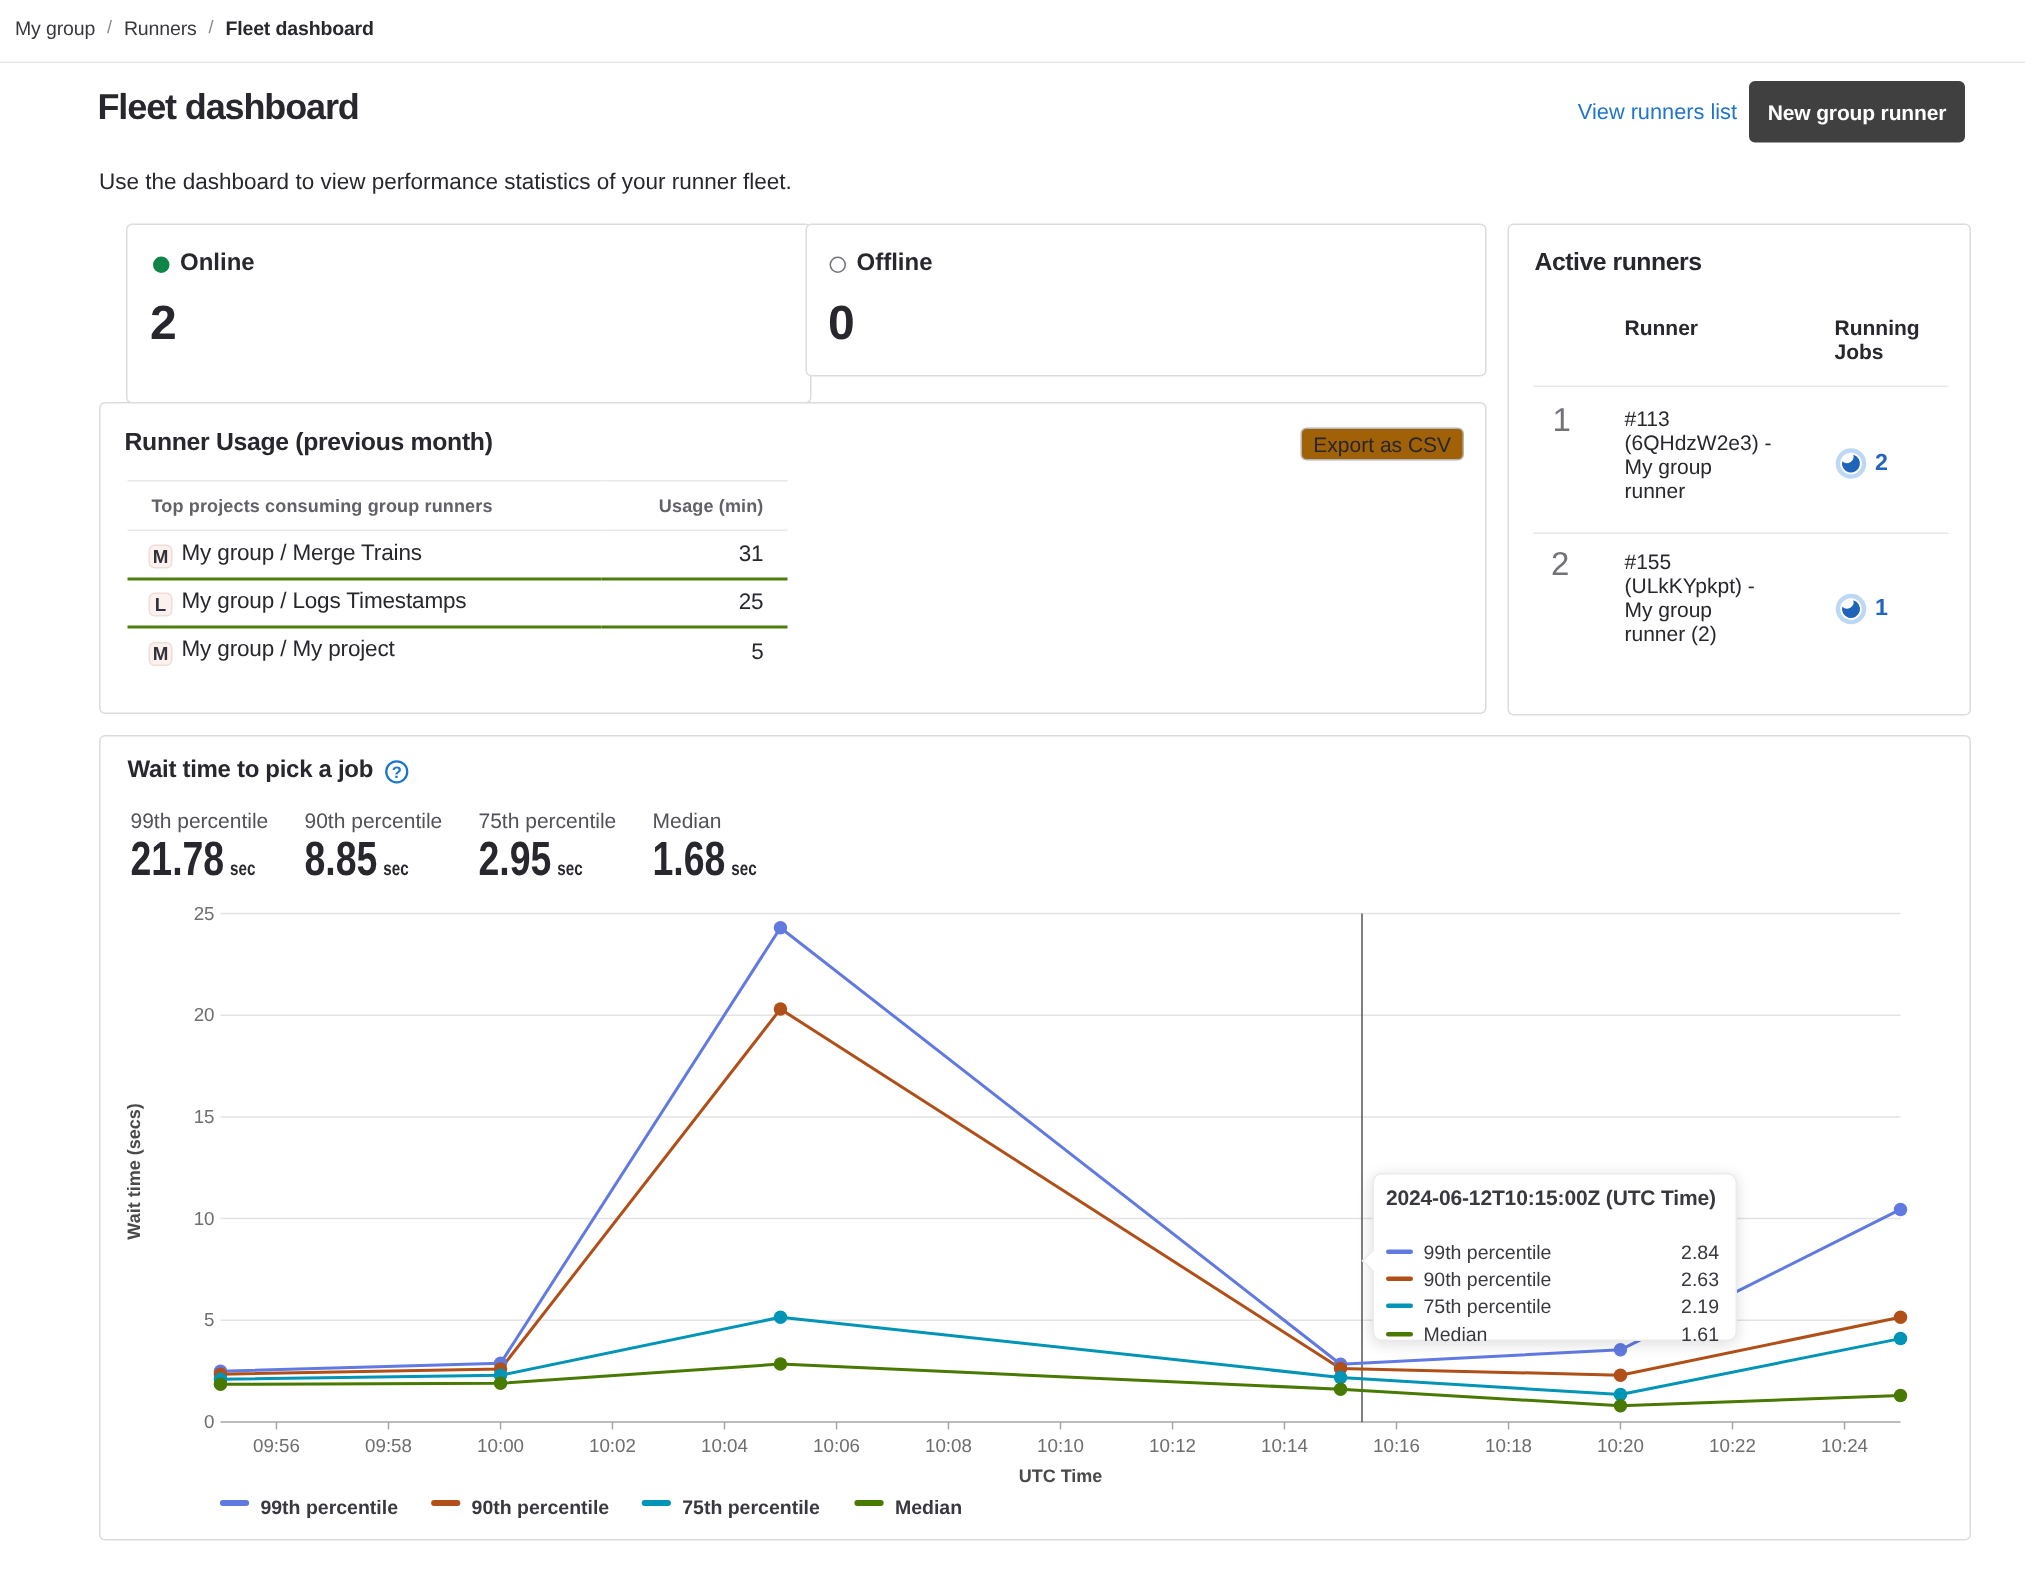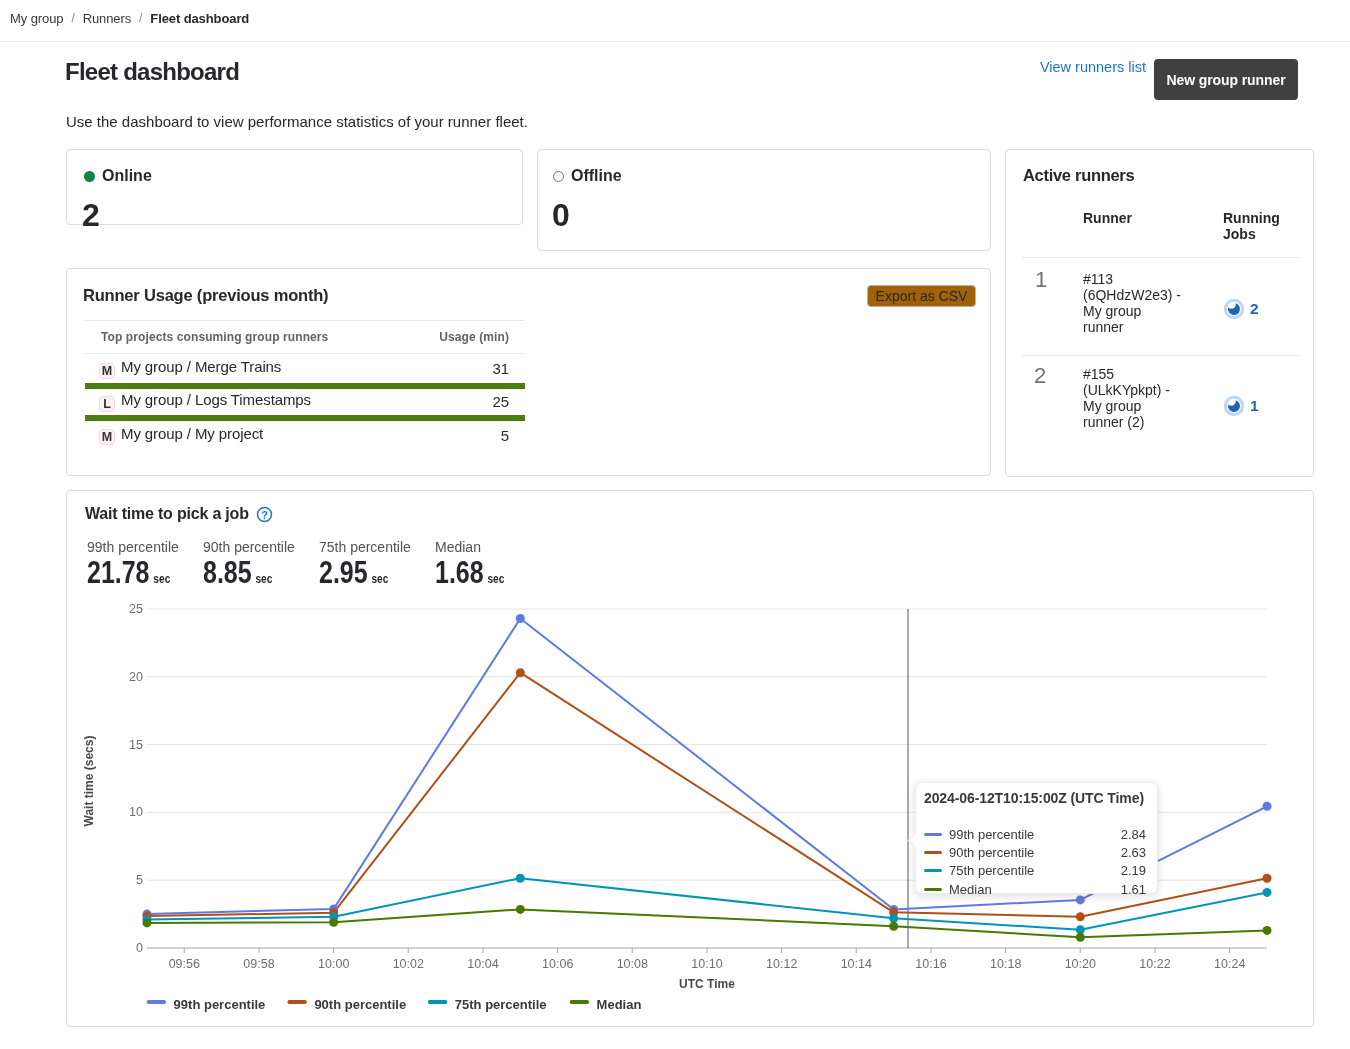--- a/index.html
+++ b/index.html
@@ -2,40 +2,40 @@
 <html><head>
 <meta charset="utf-8">
 <style>
 *{margin:0;padding:0;box-sizing:border-box}
 html,body{width:1350px;height:1049px;background:#fff}
 body{position:relative;font-family:"Liberation Sans",sans-serif;color:#28272d;transform:translateZ(0)}
 .crumbs{position:absolute;left:0;top:0;width:1350px;height:42px;border-bottom:1px solid #e9e9eb;display:flex;align-items:center;padding:0 10px 5px 10px;font-size:13px;color:#3a383f;letter-spacing:-0.1px}
 .crumbs .sep{color:#89888d;margin:0 8px;font-size:12px}
 .crumbs .cur{font-weight:700;color:#28272d}
 h1{position:absolute;left:65px;top:58px;font-size:24px;font-weight:700;color:#28272d;letter-spacing:-0.75px}
-.actions{position:absolute;right:52px;top:59px;height:31px;display:flex;align-items:flex-start}
+.actions{position:absolute;right:40px;top:59px;height:31px;display:flex;align-items:center}
 .actions a{color:#1f75cb;font-size:14.5px;text-decoration:none;margin-right:8px}
 .btn-blue{display:flex;align-items:center;justify-content:center;width:144px;height:41px;background:#404040;border-radius:4px;color:#fff;font-size:14px;font-weight:700;letter-spacing:-0.1px}
 .sub{position:absolute;left:66px;top:113px;font-size:15px;color:#28272d}
 .card{position:absolute;background:#fff;border:1px solid #dcdcde;border-radius:4px}
 
-#card-online{left:66px;top:149px;width:457px;height:76px}
+#card-online{left:84px;top:149px;width:457px;height:120px}
 #card-offline{left:537px;top:149px;width:454px;height:102px}
 .stat-head{position:absolute;left:17px;display:flex;align-items:center;font-size:16px;font-weight:700;color:#28272d}
 .dot{width:11px;height:11px;border-radius:50%;background:#108548;margin-right:7px}
 .ring{width:11px;height:11px;border-radius:50%;border:1.7px solid #737278;background:#fff;margin-right:7px}
 .stat-num{position:absolute;font-size:32px;font-weight:700;color:#28272d}
 
 #card-usage{left:66px;top:268px;width:925px;height:208px}
 .usage-title{position:absolute;left:16px;top:17px;font-size:16.5px;font-weight:700;color:#28272d;letter-spacing:-0.2px}
 .btn-csv{position:absolute;left:800px;top:16px;width:109px;height:22px;border:1px solid #b4b4b9;border-radius:4px;display:flex;align-items:center;justify-content:center;font-size:14px;color:#28272d;background:#a16207}
 table.usage{position:absolute;border-collapse:collapse;font-size:15px;color:#28272d;letter-spacing:-0.1px}
 table.usage th{font-size:12px;font-weight:700;color:#626168;text-align:left;border-top:1px solid #e9e9eb;border-bottom:1px solid #e9e9eb;padding:0 16px;height:33px;letter-spacing:0.1px}
 table.usage th.num,table.usage td.num{text-align:right}
-table.usage td{border-bottom:6px solid #4d7c0f;padding:0 16px;height:32px}table.usage td:first-child{padding-left:14px}
+table.usage td{border-bottom:2px solid #4d7c0f;padding:0 16px;height:32px}table.usage td:first-child{padding-left:14px}
 table.usage tr:last-child td{border-bottom:0}
 #tbl-left{left:18px;top:51px;width:440px}
 #tbl-right{left:470px;top:51px;width:438px}
 .chip{display:inline-block;width:16px;height:16px;border-radius:4px;background:#fcf1ef;border:1px solid #f0ddd9;color:#33323a;font-size:12.5px;font-weight:700;text-align:center;line-height:14.5px;vertical-align:-2.5px;margin-right:6px}
 
 #card-active{left:1005px;top:149px;width:309px;height:328px}
 .active-title{position:absolute;left:17px;top:16px;font-size:16.5px;font-weight:700;color:#28272d;letter-spacing:-0.3px}
 .ar-head{position:absolute;top:0;font-size:14px;font-weight:700;color:#28272d;line-height:16px}
 .ar-line{position:absolute;left:16px;width:277px;height:1px;background:#e9e9eb}
 .rank{position:absolute;font-size:22px;color:#737278}

